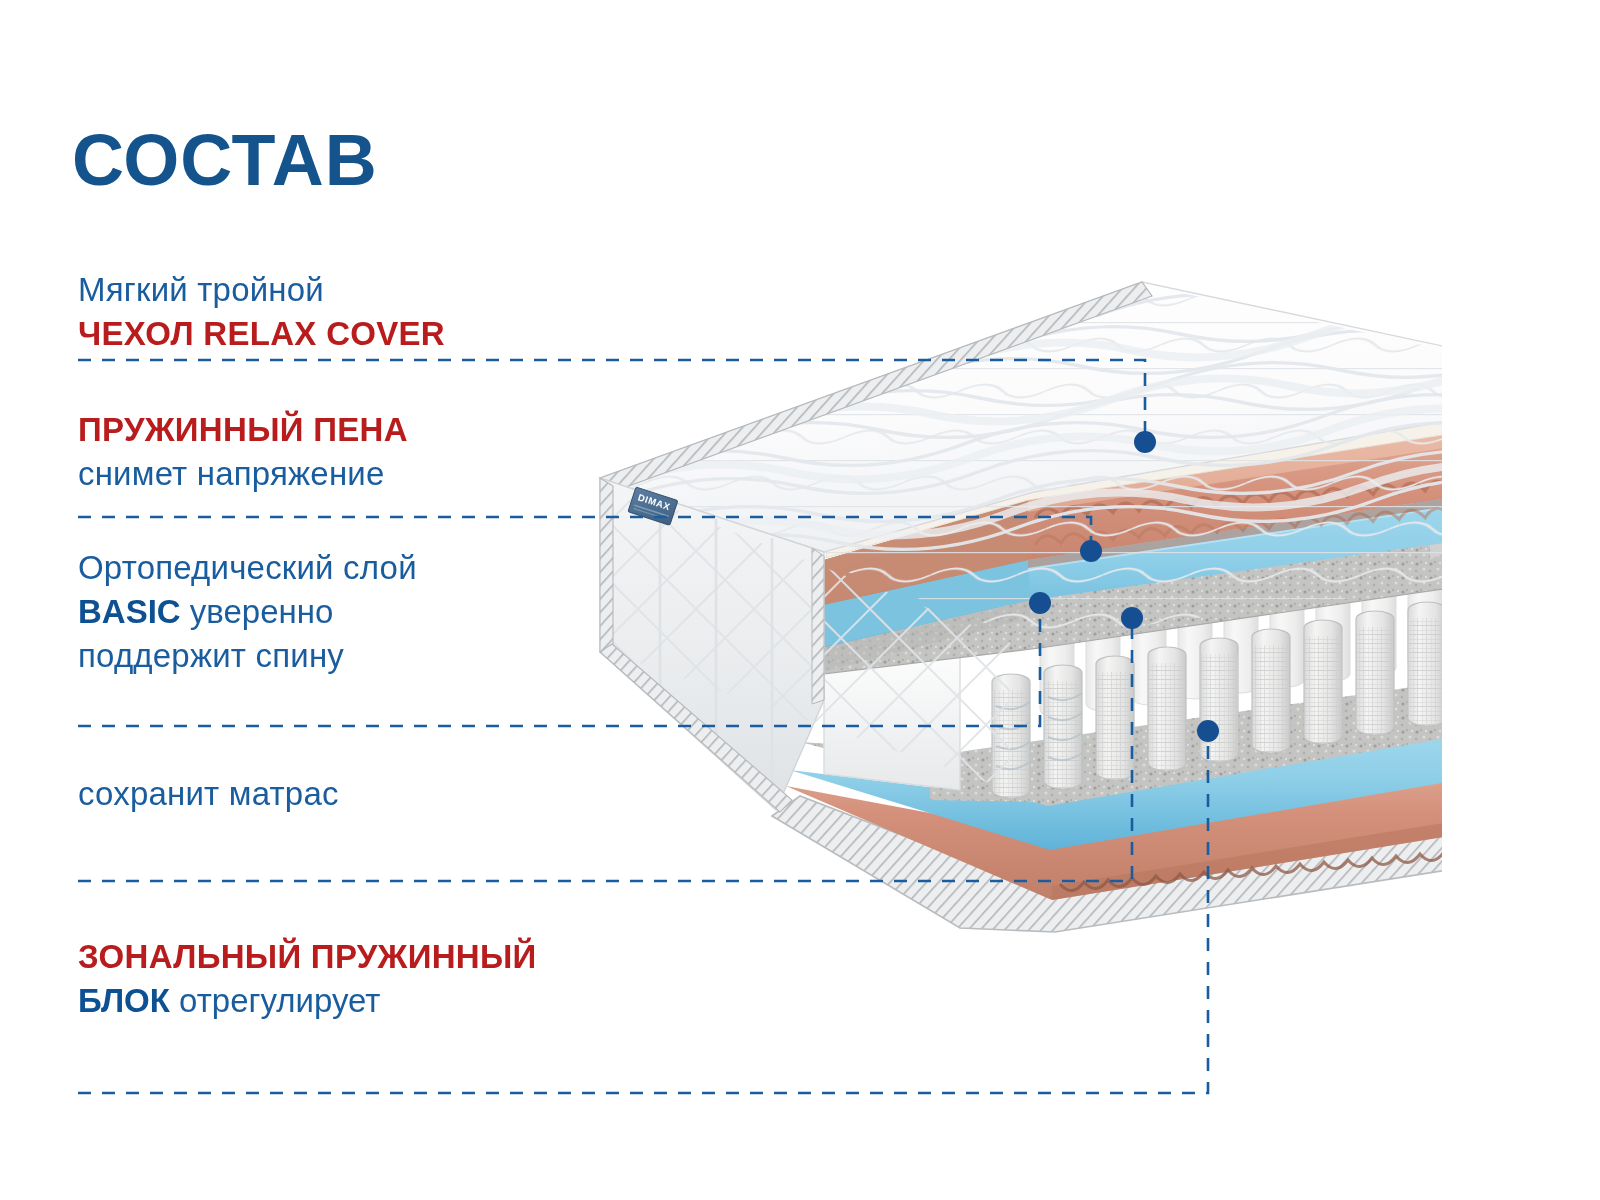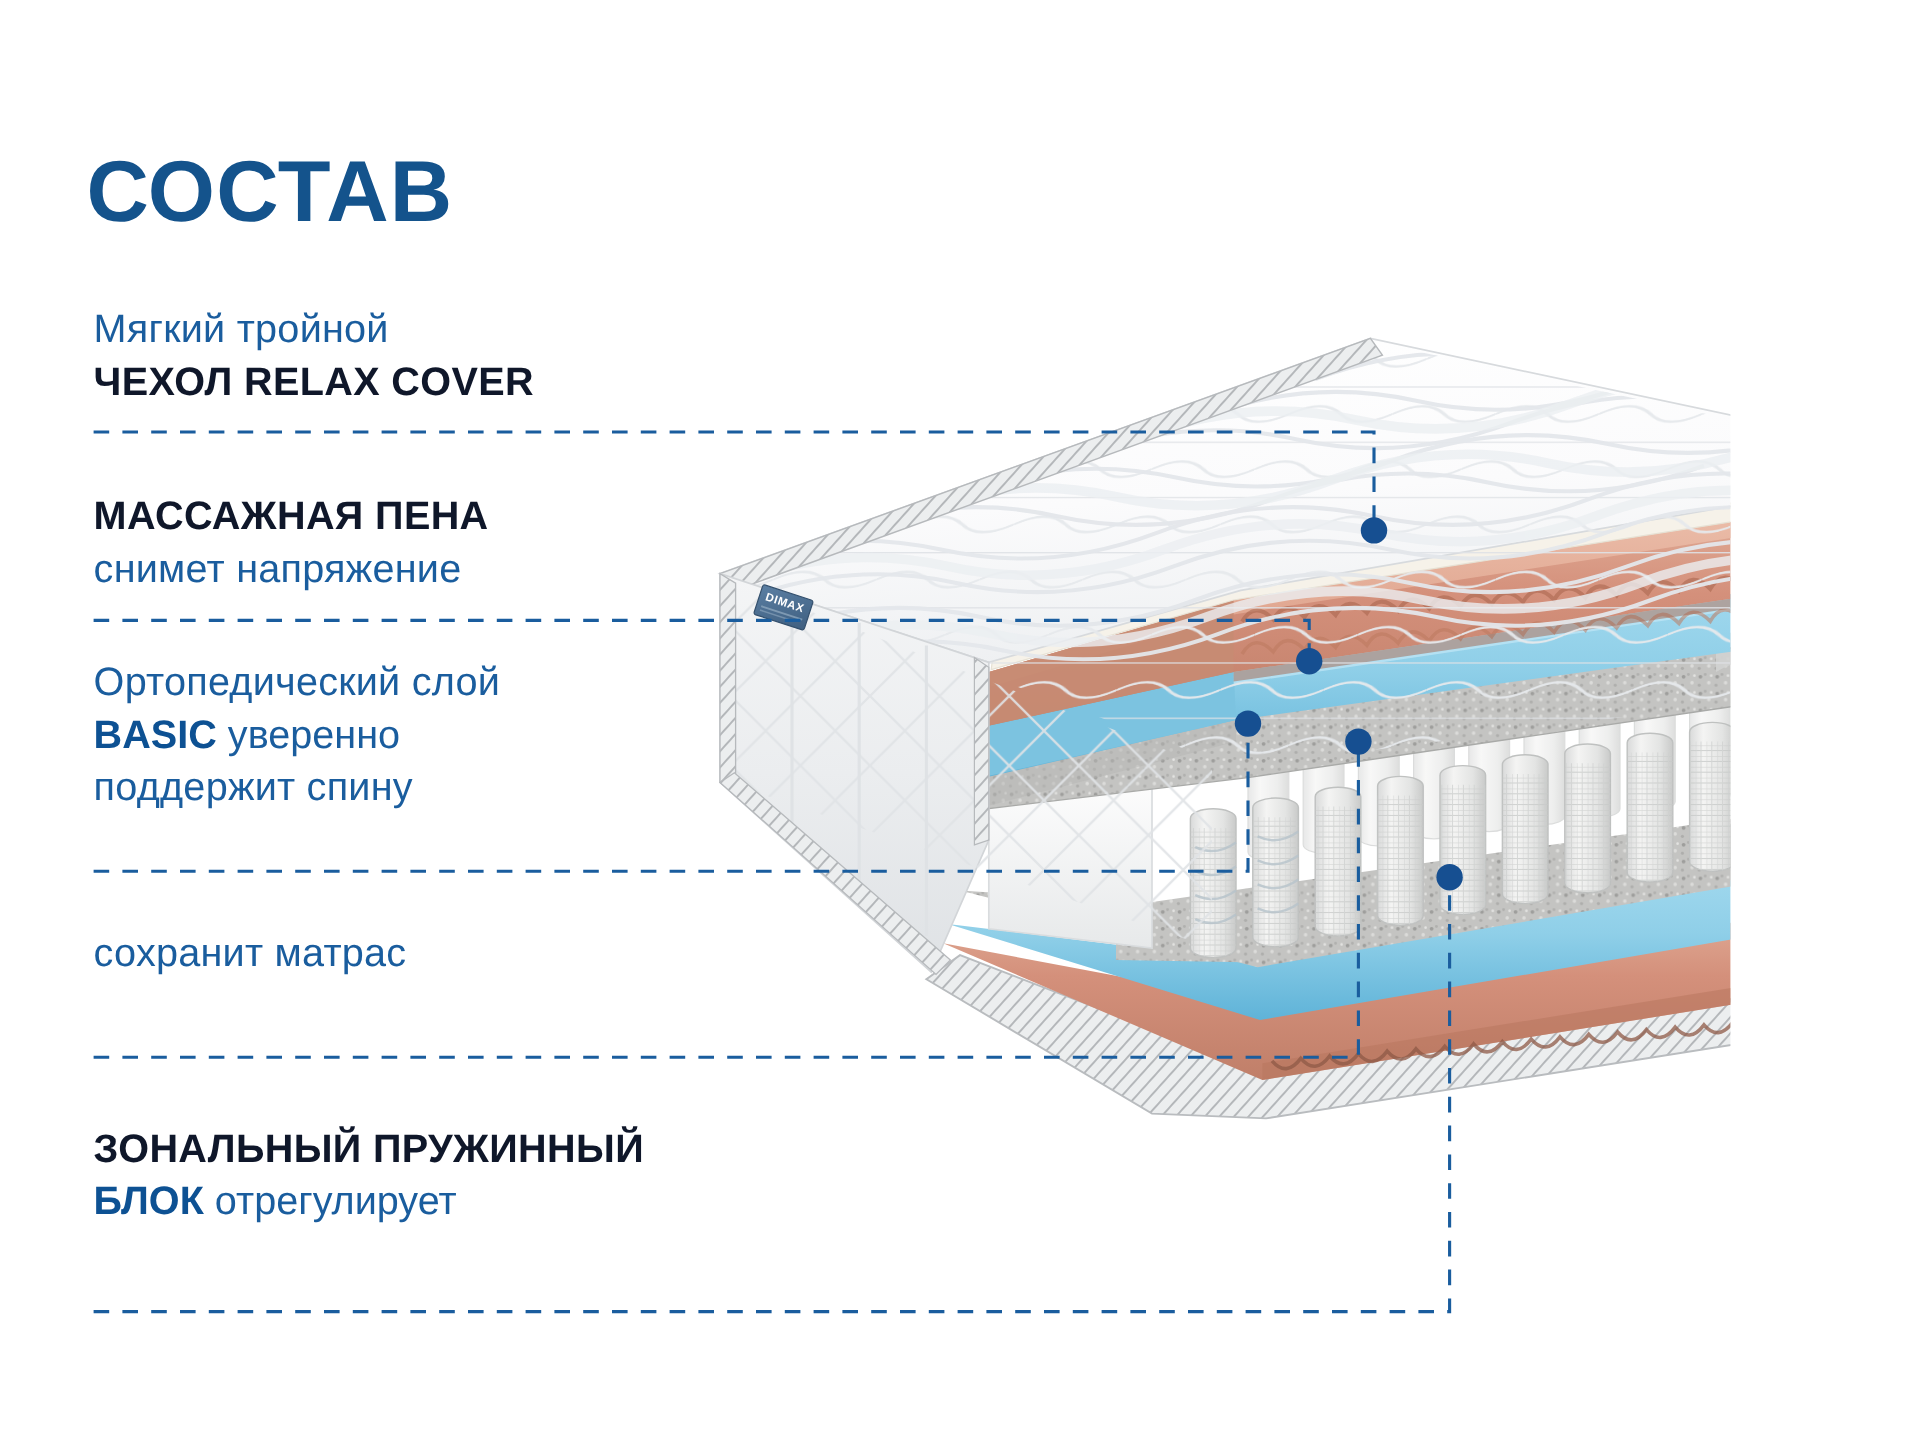--- a/index.html
+++ b/index.html
@@ -18,25 +18,25 @@
     position:absolute;left:72px;top:124px;
     font-size:72px;font-weight:bold;letter-spacing:1px;
     color:#14538c;line-height:1;
     white-space:nowrap;
   }
 
   
   .label-block{position:absolute;left:78px;color:#1a5d9e;}
   .lt{display:block;white-space:nowrap;}
   .reg{font-weight:400;font-size:33px;line-height:44px;letter-spacing:.2px;color:#1a5d9e;}
-  .bold{font-weight:bold;font-size:33px;line-height:44px;letter-spacing:.3px;color:#0f172a;}
+  .bold{font-weight:bold;font-size:33px;line-height:44px;letter-spacing:.3px;color:#b91c1c;}
   .mix{font-size:33px;line-height:44px;color:#1a5d9e;font-weight:400;}
   .mix b{font-weight:bold;color:#0d5193;text-align:center;}
 
-  #blk-cover{top:252px;}
+  #blk-cover{top:268px;}
   #blk-foam {top:408px;}
   #blk-basic{top:546px;}
   #blk-felt {top:772px;}
   #blk-spring{top:935px;}
 
   
   svg#art{position:absolute;left:0;top:0;width:1600px;height:1200px;}
 
   .dashline{stroke:#1a5d9e;stroke-width:2.6;fill:none;stroke-dasharray:13 11;}
   .dot{fill:#164f91;}
@@ -47,21 +47,21 @@
 <div id="stage">
 
   <div id="page-title">СОСТАВ</div>
 
   <div class="label-block" id="blk-cover">
     <span class="lt reg">Мягкий тройной</span>
     <span class="lt bold">ЧЕХОЛ RELAX COVER</span>
   </div>
 
   <div class="label-block" id="blk-foam">
-    <span class="lt bold">МАССАЖНАЯ ПЕНА</span>
+    <span class="lt bold">ПРУЖИННЫЙ ПЕНА</span>
     <span class="lt reg">снимет напряжение</span>
   </div>
 
   <div class="label-block" id="blk-basic">
     <span class="lt reg">Ортопедический слой</span>
     <span class="lt mix"><b>BASIC</b><span> уверенно</span></span>
     <span class="lt reg">поддержит спину</span>
   </div>
 
   <div class="label-block" id="blk-felt">

